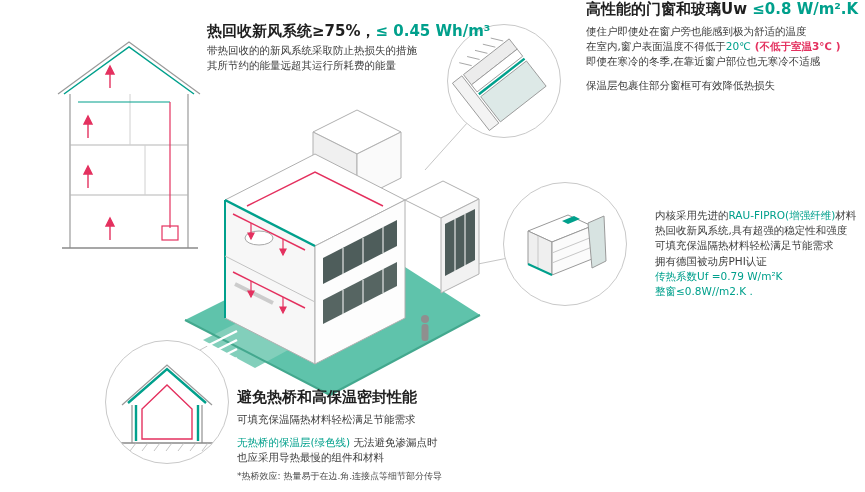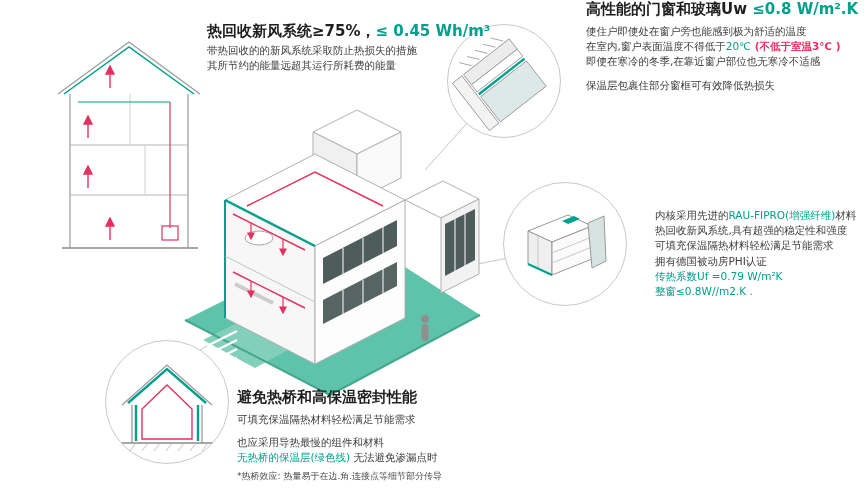--- a/index.html
+++ b/index.html
@@ -222,21 +222,21 @@
       <div class="teal bold">传热系数Uf =0.79 W/m²K</div>
       <div class="teal bold">整窗≤0.8W//m2.K .</div>
     </div>
   </div>
 
   <div class="abs textblock" style="left:237px;top:388px;width:300px;">
     <div class="title">避免热桥和高保温密封性能</div>
     <div class="body-text" style="margin-top:5px;">
       <div>可填充保温隔热材料轻松满足节能需求</div>
       <div class="gap"></div>
-      <div>也应采用导热最慢的组件和材料</div>
       <div>
         <span class="teal">无热桥的保温层(绿色线)</span><span> 无法避免渗漏点时</span>
       </div>
+      <div>也应采用导热最慢的组件和材料</div>
       <div class="footnote">*热桥效应: 热量易于在边.角.连接点等细节部分传导</div>
     </div>
   </div>
 
 </div>
 
 </body></html>

